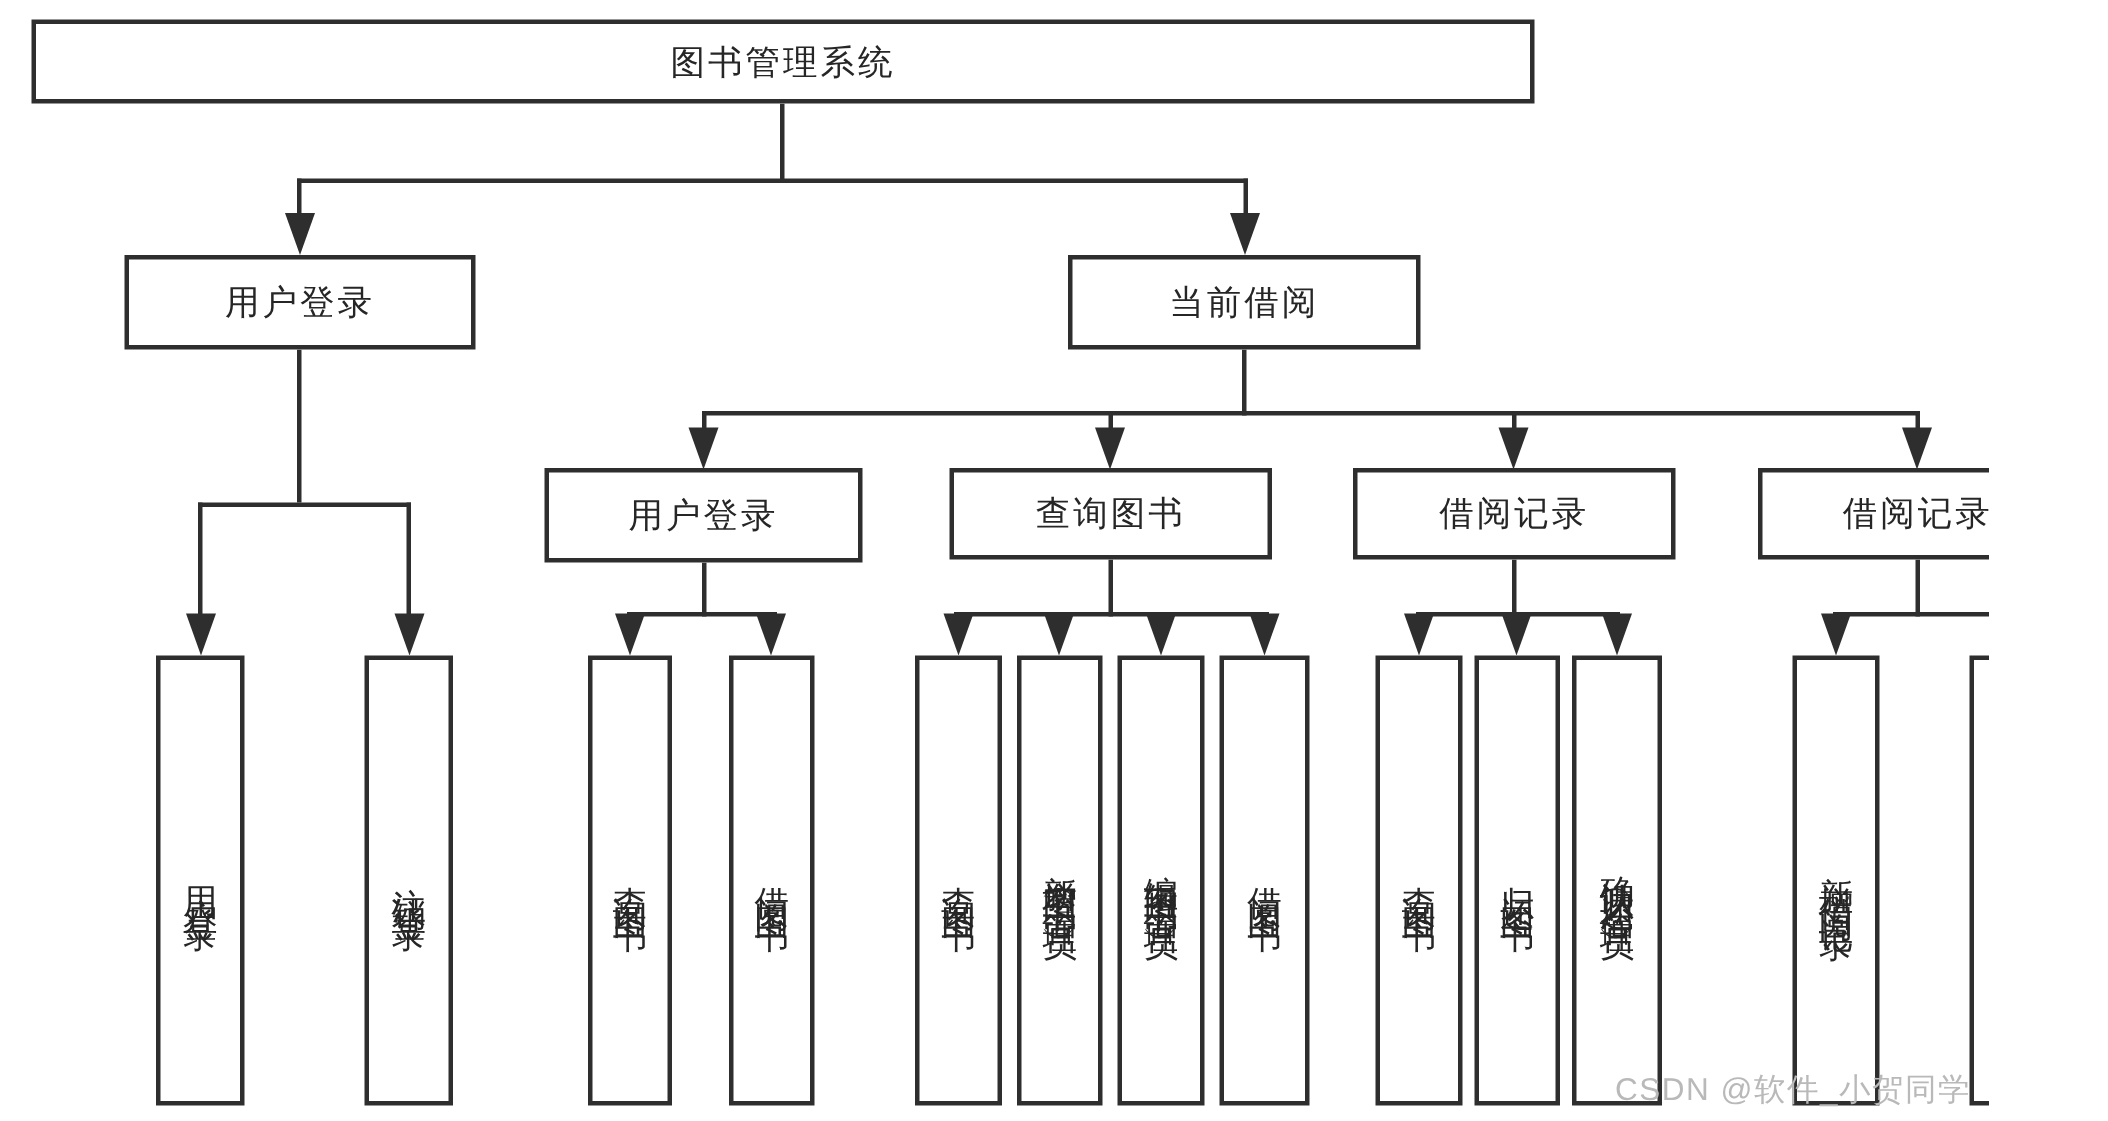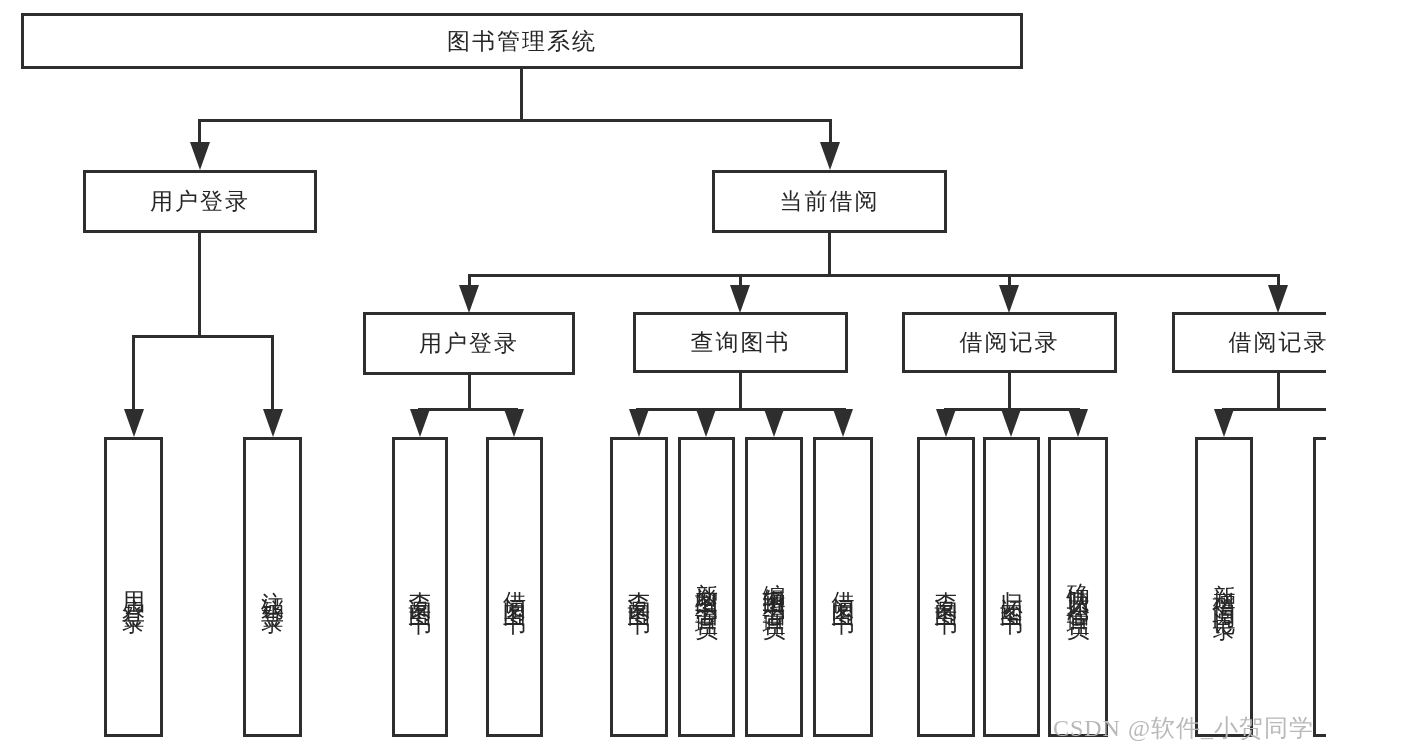--- a/index.html
+++ b/index.html
@@ -54,25 +54,24 @@
     width: 0;
     height: 0;
     border-left: 10px solid transparent;
     border-right: 10px solid transparent;
     border-top: 28px solid var(--line);
   }
   .watermark {
     position: absolute;
     top: 712px;
     right: 12px;
-    font-size: 24px;
+    font-size: 21px;
     color: var(--wm);
     letter-spacing: 1px;
     white-space: nowrap;
-    font-family: Liberation Serif, serif;
   }
 </style>
 </head>
 <body>
 
 <div class="canvas">
 
   <div class="line" style="left:520px;top:69px;width:3px;height:53px"></div>
   <div class="line" style="left:198px;top:119px;width:634px;height:3px"></div>
   <div class="line" style="left:198px;top:119px;width:3px;height:27px"></div>

